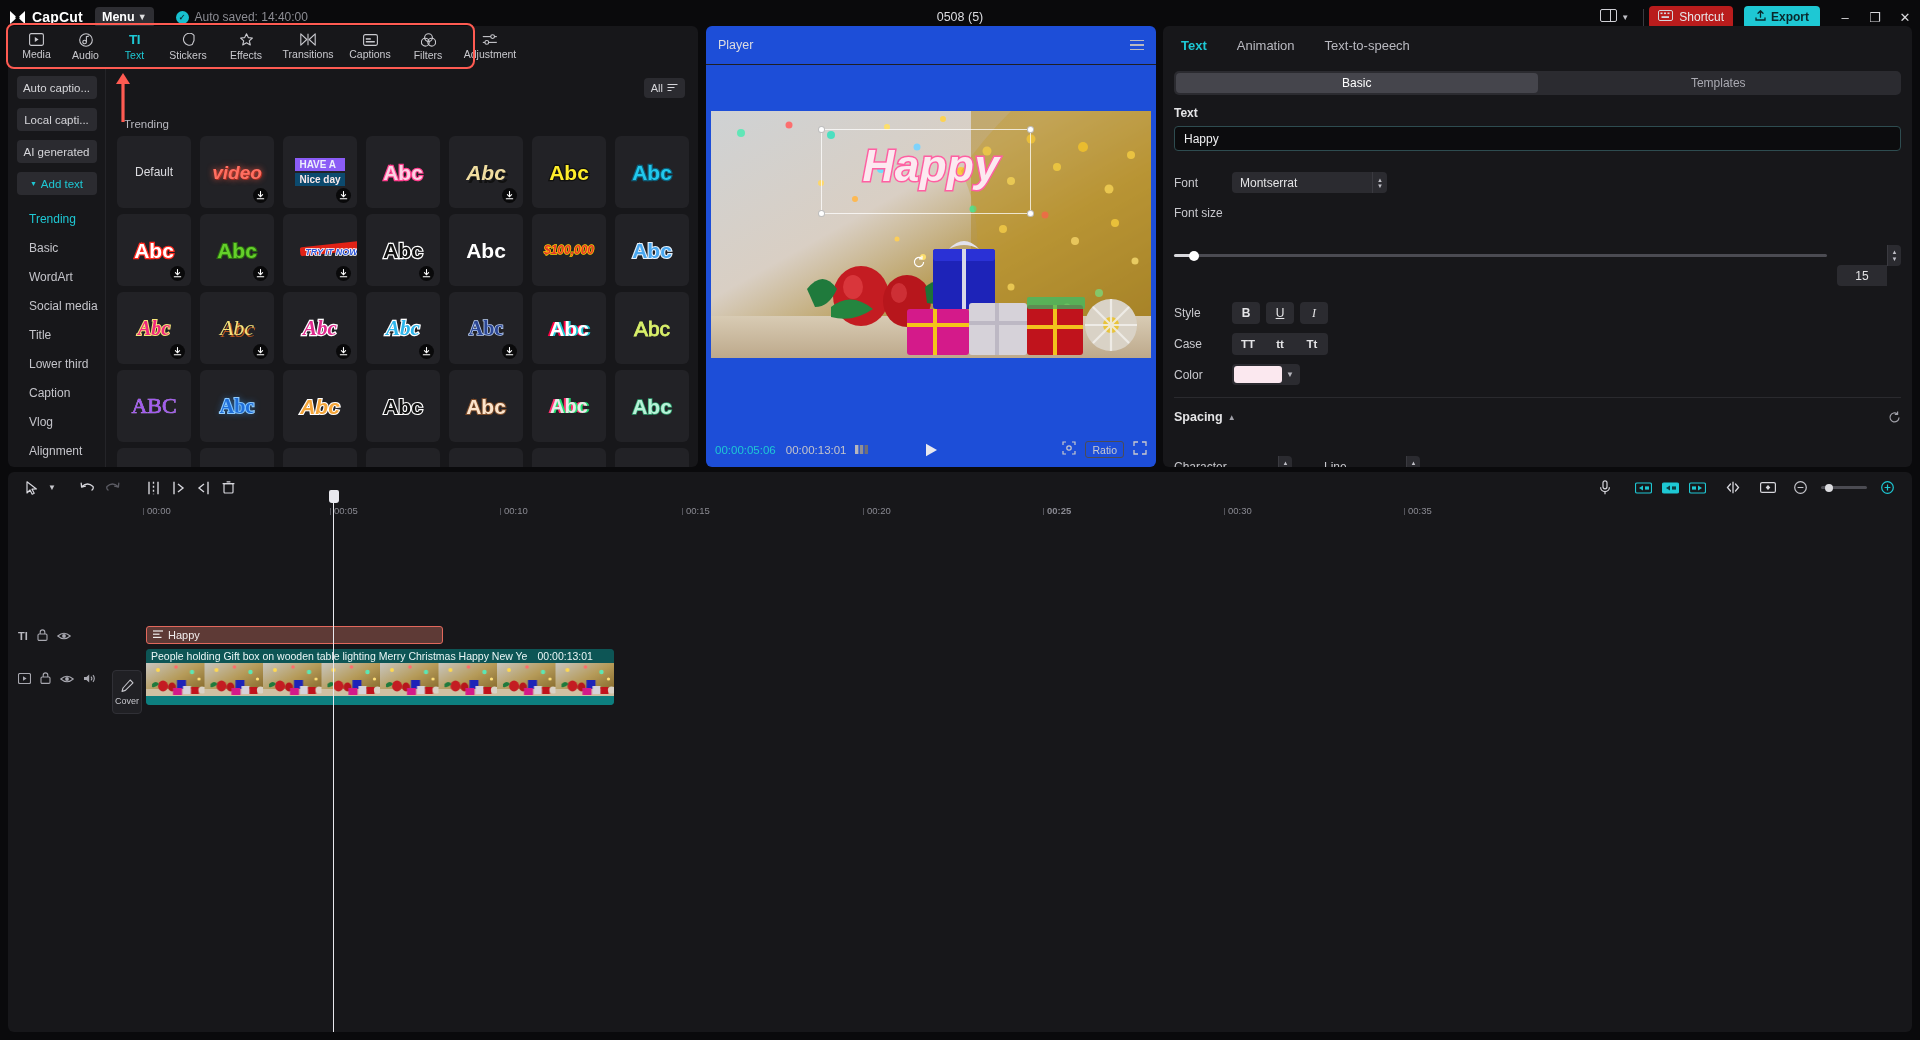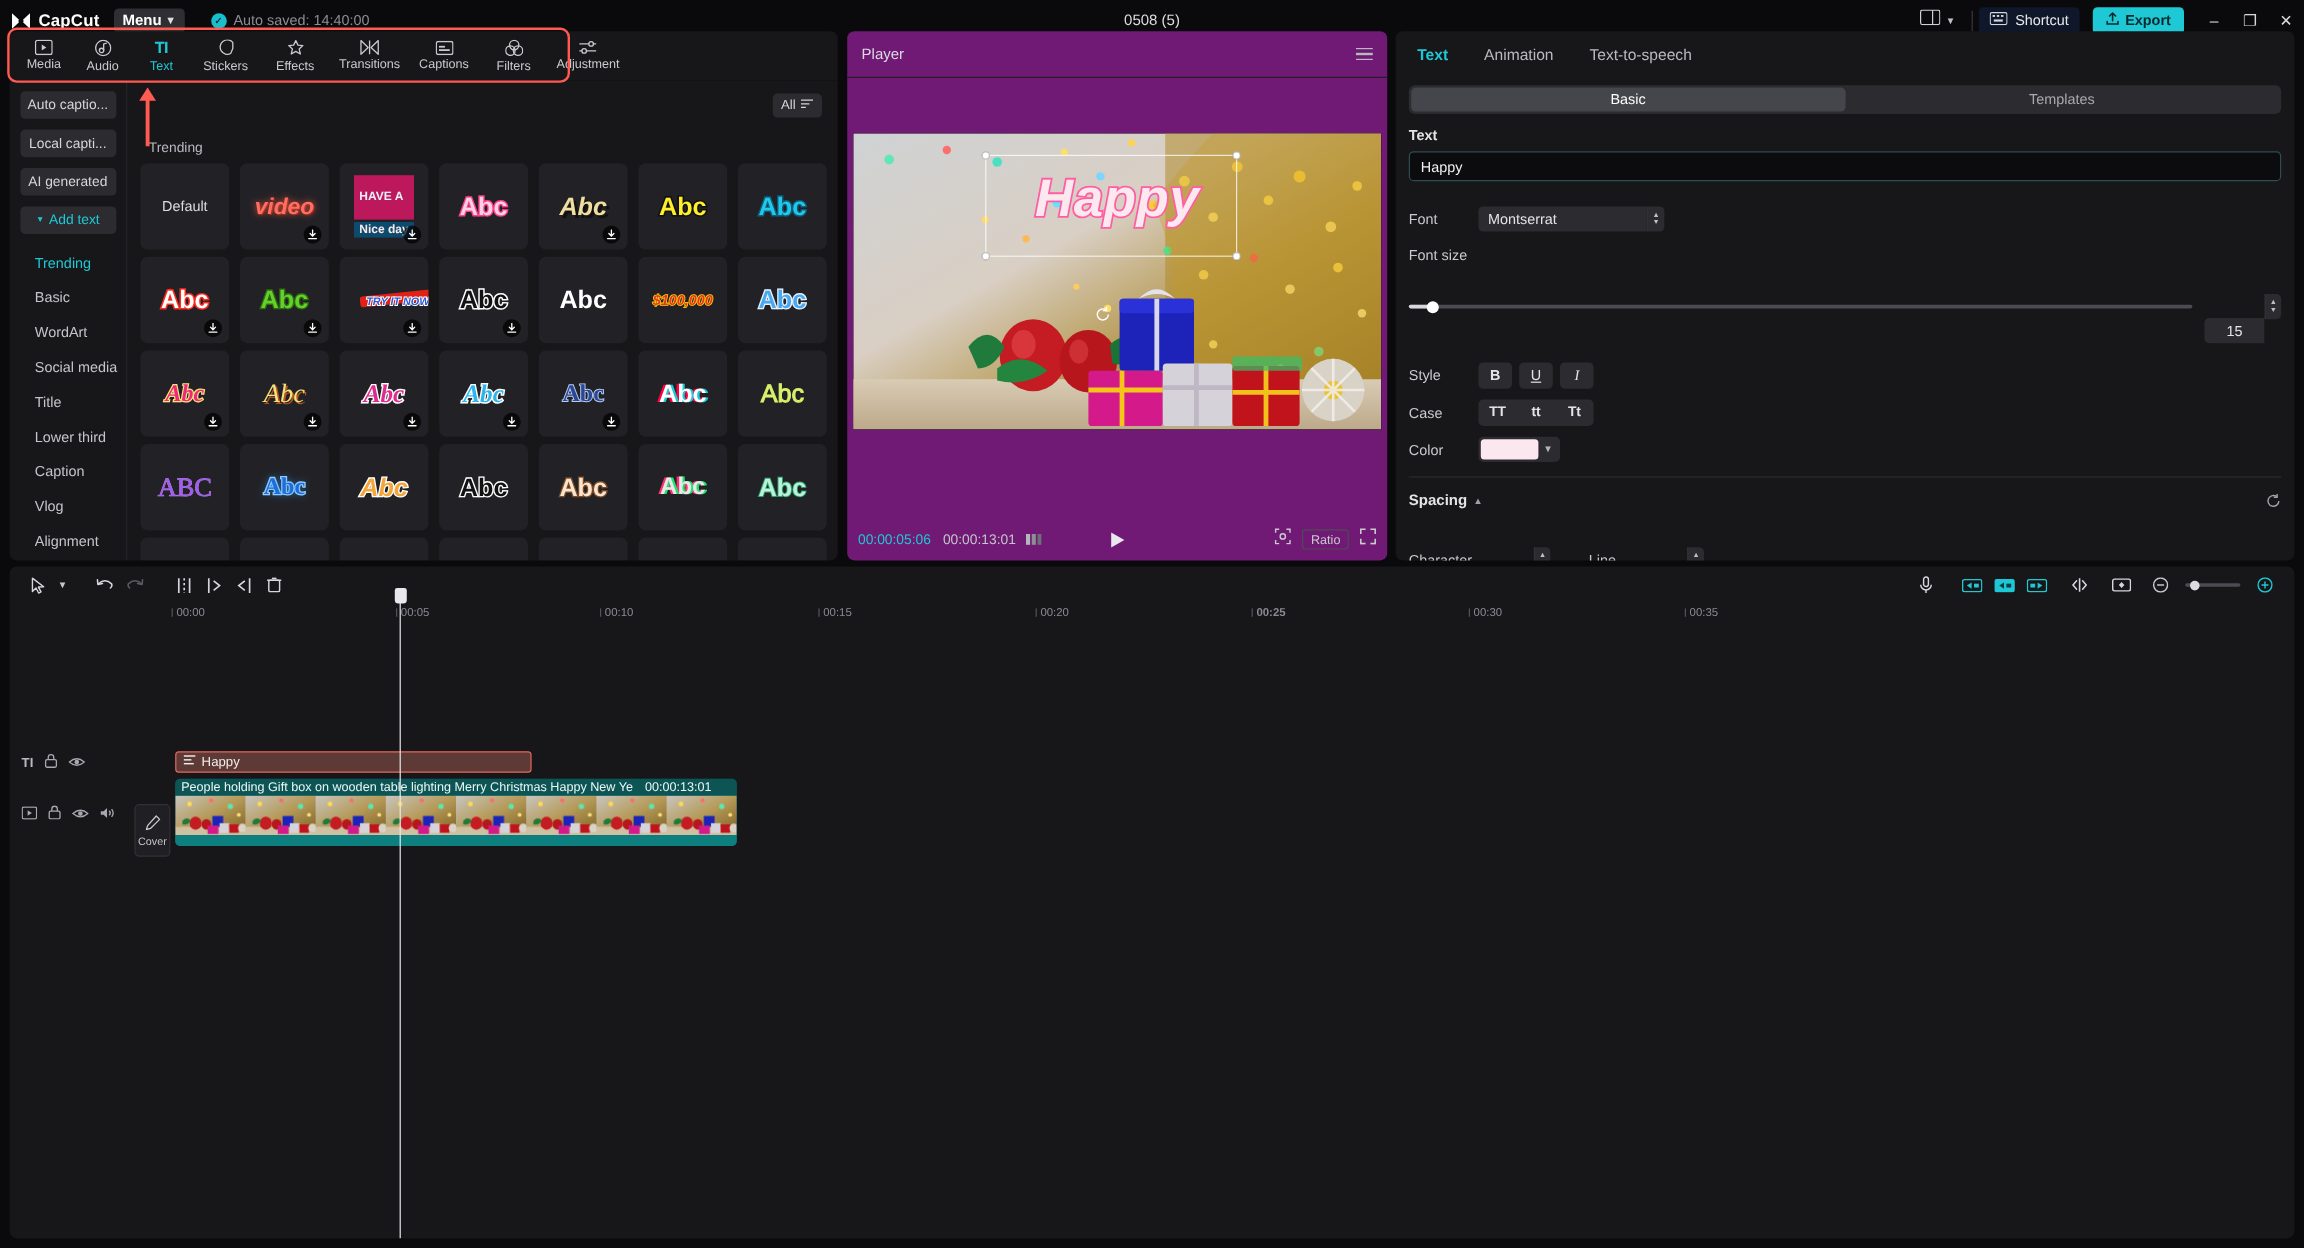--- a/index.html
+++ b/index.html
@@ -41,21 +41,21 @@
     font-size: 12.5px; color: #dcdce0; pointer-events: none;
   }
   .tb-right {
     position: absolute; right: 0; top: 0; height: 34px;
     display: flex; align-items: center; gap: 0px;
   }
   .layout-btn { display:flex; align-items:center; gap:4px; padding: 0 9px; cursor:pointer; }
   .vsep { width: 1px; height: 17px; background: #39393f; margin: 0 5px; }
   .shortcut-btn {
     display: flex; align-items: center; gap: 6px;
-    height: 23px; padding: 0 9px; background: #0f172a; border-radius: 4px;
+    height: 23px; padding: 0 9px; background: #b91c1c; border-radius: 4px;
     font-size: 12px; color: #e8e8ea; cursor: pointer;
   }
   .export-btn {
     display:flex; align-items:center; gap:5px;
     height: 23px; padding: 0 11px; margin-left: 11px;
     background: #1ec8d4; border-radius: 4px;
     font-size: 12px; font-weight: 700; color: #09282c; cursor: pointer;
   }
   .wbtn { width: 30px; height: 34px; display:flex; align-items:center; justify-content:center; cursor:pointer; font-size: 13px; color:#d8d8dc; }
 
@@ -123,21 +123,21 @@
     position: absolute; right: 6px; bottom: 5px; width: 15px; height: 15px;
     border-radius: 50%; background: rgba(0,0,0,.72);
     display: flex; align-items: center; justify-content: center;
   }
   .dl svg { display:block; }
   .pv { font-size: 18px; font-weight: 800; line-height: 1; white-space: nowrap; }
 
   
   .player {
     position: absolute; top: 26px; left: 706px; width: 450px; height: 441px;
-    background: #701a75; border-radius: 6px;
+    background: #1d4ed8; border-radius: 6px;
   }
   .player-head {
     height: 39px; display: flex; align-items: center; padding: 0 12px;
     justify-content: space-between; border-bottom: 1px solid #202024;
   }
   .player-title { font-size: 12.5px; color: #dcdce0; }
   .burger { display:flex; flex-direction:column; gap:3px; cursor:pointer; }
   .burger span { display:block; width: 14px; height: 1.6px; background:#b9b9c0; }
   .stage {
     position: absolute; left: 5px; top: 85px; width: 440px; height: 247px;
@@ -525,21 +525,21 @@
           <span class="pv" style="font-style:italic;font-weight:800;font-size:19px;color:#ff6f61;text-shadow:0 0 6px rgba(255,90,70,.9),1px 1px 0 #8a2018;">video</span>
           <span class="dl">
               <svg width="9" height="9" viewBox="0 0 9 9">
                 <path d="M4.5 0.5 L4.5 5.6 M2.4 3.6 L4.5 5.8 L6.6 3.6" stroke="#fff" stroke-width="1.1" fill="none" stroke-linecap="round"></path>
                 <line x1="1.3" y1="7.8" x2="7.7" y2="7.8" stroke="#fff" stroke-width="1.1" stroke-linecap="round"></line>
               </svg>
             </span>
         </div>
         <div class="cell">
           <div style="display:flex;flex-direction:column;gap:2px;">
-            <span style="background:#be185d;color:#eceefc;font-size:10px;font-weight:700;padding:13px 4px;">HAVE A</span>
+            <span style="background:#8b5cf6;color:#eceefc;font-size:10px;font-weight:700;padding:1px 4px;">HAVE A</span>
             <span style="background:#0c4a6e;color:#fbe9ea;font-size:10px;font-weight:700;padding:1px 4px;text-align:center;">Nice day</span>
           </div>
           <span class="dl">
               <svg width="9" height="9" viewBox="0 0 9 9">
                 <path d="M4.5 0.5 L4.5 5.6 M2.4 3.6 L4.5 5.8 L6.6 3.6" stroke="#fff" stroke-width="1.1" fill="none" stroke-linecap="round"></path>
                 <line x1="1.3" y1="7.8" x2="7.7" y2="7.8" stroke="#fff" stroke-width="1.1" stroke-linecap="round"></line>
               </svg>
             </span>
         </div>
         <div class="cell">

